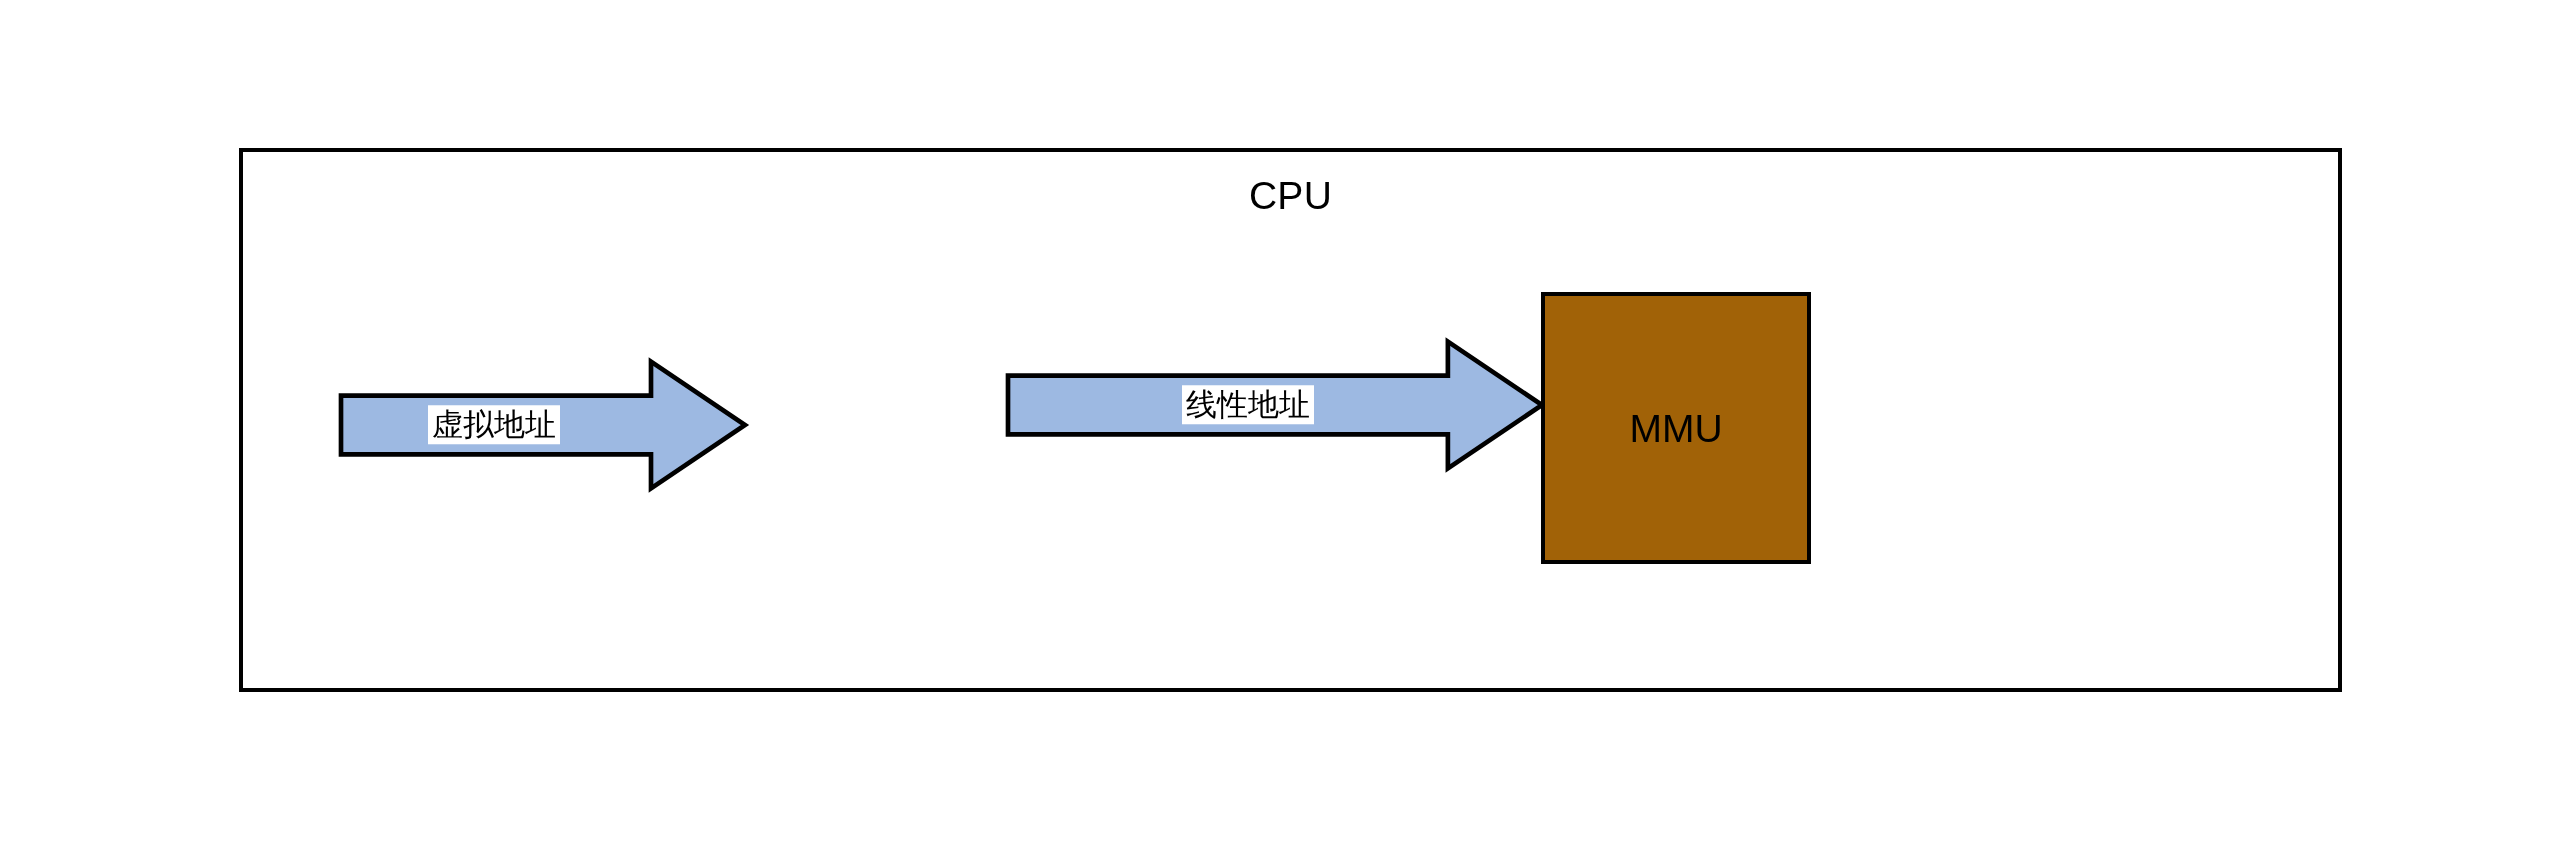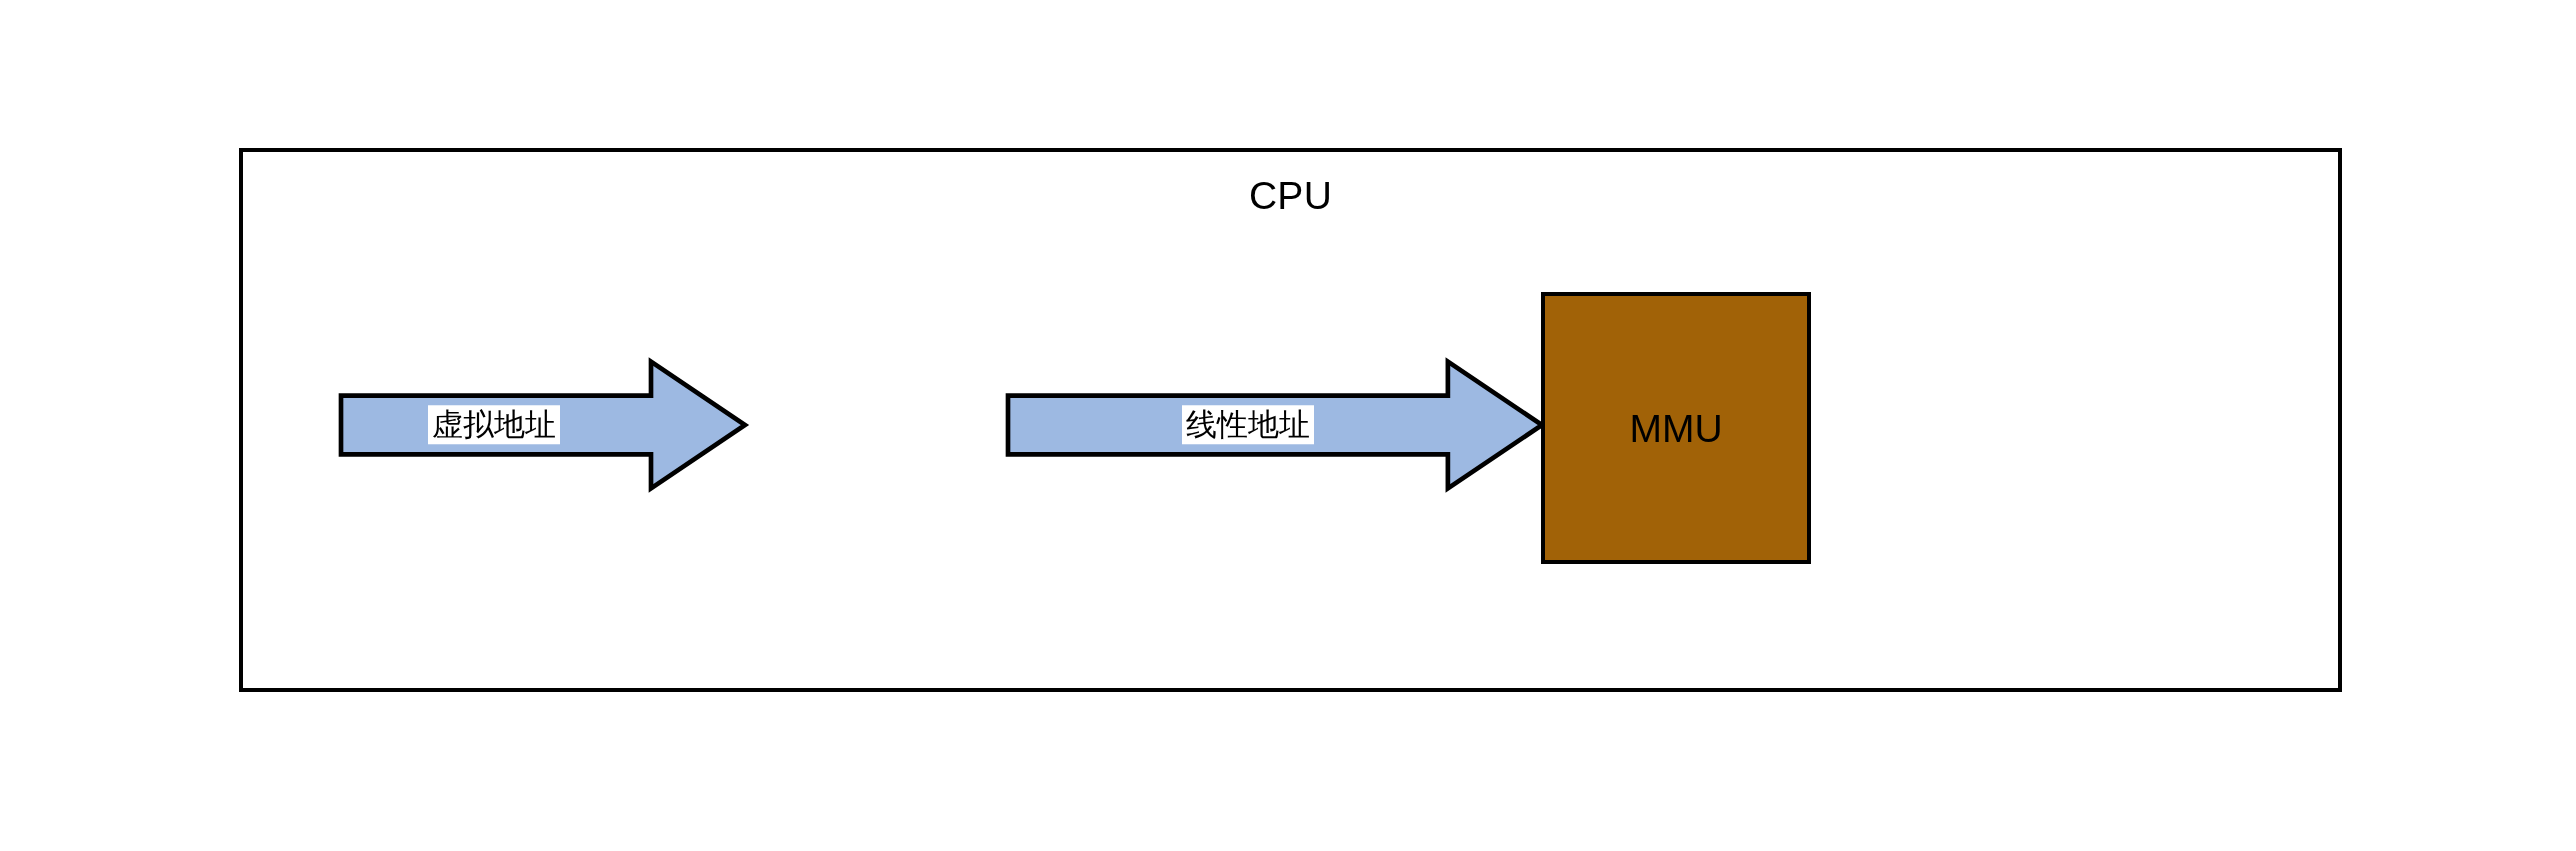--- a/index.html
+++ b/index.html
@@ -91,21 +91,21 @@
     background: #ffffff;
     color: #000000;
     font-size: 31px;
     line-height: 1.1;
     padding: 2.7px 4px;
     white-space: nowrap;
     z-index: 3;
   }
 
   .arrow-virtual   { left: 339px;  top: 359px; width: 408px;  height: 132px; }
-  .arrow-linear    { left: 1006px; top: 359px; width: 538px;  height: 132px; }
+  .arrow-linear    { left: 1006px; top: 339px; width: 538px;  height: 132px; }
   .arrow-physical  { left: 1808px; top: 359px; width: 400px;  height: 132px; }
 
   .arrow-virtual  .arrow-label { left: 89px; }
   .arrow-linear   .arrow-label { left: 176px; }
   .arrow-physical .arrow-label { left: 27px;  }
 </style>
 </head>
 <body>
 
 <div id="canvas">

